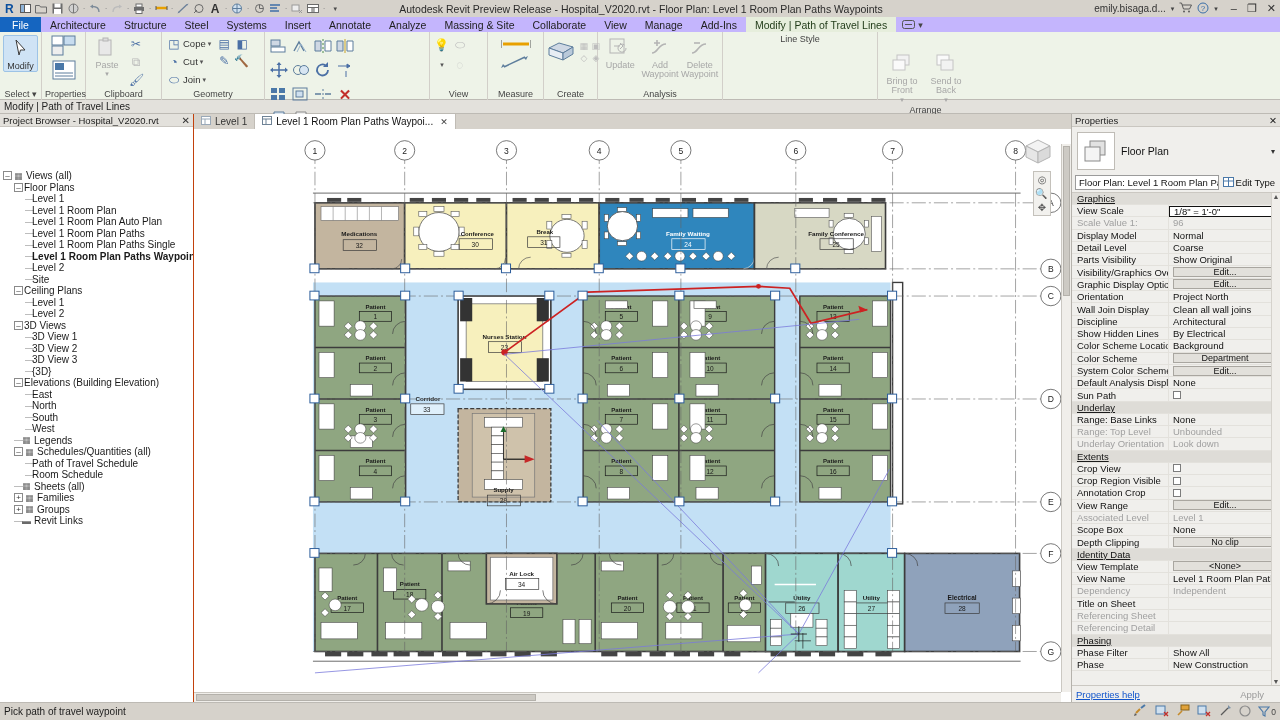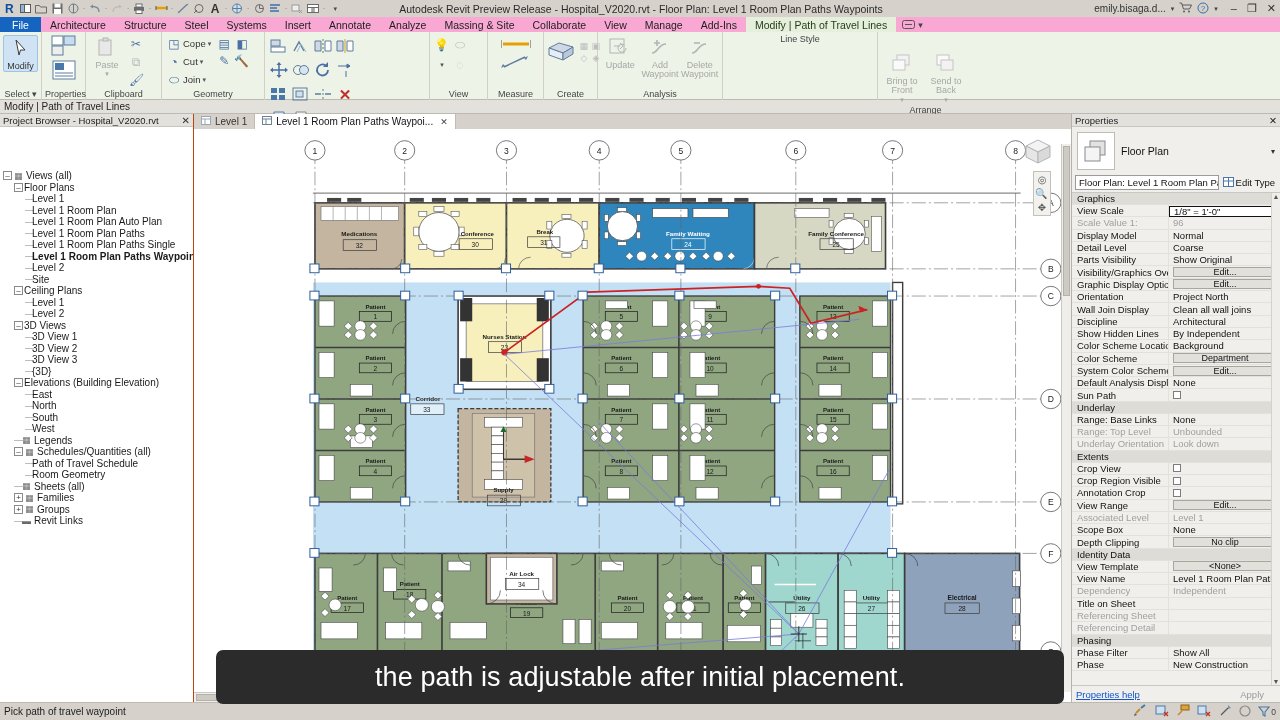--- a/index.html
+++ b/index.html
@@ -21,21 +21,21 @@
                 font-size:10px; color:#4b4b4b; }
   .qat .qsep { color:#888; font-size:8px; width:5px; text-align:center; }
   .title-text { position:absolute; left:2px; right:0; text-align:center; font-size:10.5px; color:#2a2a2a;
                 pointer-events:none; }
   .title-right { margin-left:auto; display:flex; align-items:center; gap:5px; padding-right:4px; z-index:3; }
   .title-right .uname { font-size:10px; color:#333; }
   .winbtns { display:flex; gap:10px; font-size:11px; color:#333; padding-left:8px; }
   .winbtns span { cursor:default; }
 
   
-  .ribbon-tabs { height:15px; background:#f9a8d4; display:flex; align-items:stretch; font-size:10.5px; }
+  .ribbon-tabs { height:15px; background:#c4b5fd; display:flex; align-items:stretch; font-size:10.5px; }
   .rtab { padding:0 9px; display:flex; align-items:center; color:#222; white-space:nowrap; }
   .rtab.file { background:#1565c0; color:#fff; padding:0 12px; }
   .rtab.contextual { background:#e6eedc; color:#1f3a17; }
   .rtab-extra { display:flex; align-items:center; gap:3px; padding:0 6px; color:#444; font-size:9px; }
 
   
   .ribbon { height:68px; background:#efeeea; display:flex; border-bottom:1px solid #bdbab4; position:relative; }
   .ribbon.contextual-bg { background:#eef3e8; }
   .rpanel { position:relative; display:flex; flex-direction:column; justify-content:space-between;
             padding:2px 3px 0 3px; border-right:1px solid #d2cfc9; height:68px; }
@@ -120,21 +120,21 @@
                display:flex; align-items:center; justify-content:space-between; padding:0 3px; color:#111;
                overflow:hidden; white-space:nowrap; }
   .edit-type { display:flex; align-items:center; gap:2px; font-size:9.5px; color:#111; padding:0 2px;text-align:right; }
   .props-table { flex:1; overflow:hidden; border-top:1px solid #cbc8c2; position:relative; }
   .prow { display:flex; height:12.3px; border-bottom:1px solid #e3e1dc; align-items:stretch; font-size:9.5px; }
   .prow .pk { width:97px; padding-left:5px; display:flex; align-items:center; color:#111;
               background:#f0efec; border-right:1px solid #e3e1dc; white-space:nowrap; overflow:hidden; }
   .prow .pv { flex:1; padding-left:4px; display:flex; align-items:center; color:#111; background:#f0efec;
               white-space:nowrap; overflow:hidden; }
   .prow.grey .pk, .prow.grey .pv { color:#a0a0a0; }
-  .prow.section { background:#dedcd7; height:12px; }
+  .prow.section { background:#dedcd7; height:12px;text-decoration:underline; }
   .prow.section .pk { background:#dedcd7; width:auto; flex:1; font-size:9.5px; color:#111; border-right:none; }
   .prow.section .pv { background:#dedcd7; flex:0 0 14px; justify-content:center; font-size:8px; color:#555; }
   .prow .pv.highlight { background:#fff; border:1px solid #111; height:11px; margin:0.5px 2px 0 0; }
   .prow .pv .btnval { width:100%; margin-right:3px; height:10px; background:#e2e0db; border:1px solid #a9a6a0;
                       display:flex; align-items:center; justify-content:center; font-size:9px; color:#111; }
   .prow .pv .cbx { width:8px; height:8px; background:#fff; border:1px solid #7c7c7c; }
   .props-scroll { position:absolute; right:0; top:0; bottom:0; width:9px; background:#f0eeea;
                   border-left:1px solid #d5d2cc; display:flex; flex-direction:column; justify-content:space-between;
                   align-items:center; font-size:7px; color:#555; }
   .props-foot { height:17px; display:flex; align-items:center; justify-content:space-between; padding:0 4px;
@@ -733,21 +733,21 @@
             <span class="exp box">–</span>
             <span class="ico">▦</span>
             <span class="lbl">Schedules/Quantities (all)</span>
           </div>
           <div class="tnode" style="padding-left: 25px;">
             <span class="dash">—</span>
             <span class="lbl">Path of Travel Schedule</span>
           </div>
           <div class="tnode" style="padding-left: 25px;">
             <span class="dash">—</span>
-            <span class="lbl">Room Geometry</span>
+            <span class="lbl">Room Schedule</span>
           </div>
           <div class="tnode" style="padding-left: 14px;">
             <span class="dash">—</span>
             <span class="ico">▦</span>
             <span class="lbl">Sheets (all)</span>
           </div>
           <div class="tnode" style="padding-left: 14px;">
             <span class="exp box">+</span>
             <span class="ico">▦</span>
             <span class="lbl">Families</span>
@@ -1530,21 +1530,21 @@
             <div class="prow">
               <div class="pk">Wall Join Display</div>
               <div class="pv">Clean all wall joins</div>
             </div>
             <div class="prow">
               <div class="pk">Discipline</div>
               <div class="pv">Architectural</div>
             </div>
             <div class="prow">
               <div class="pk">Show Hidden Lines</div>
-              <div class="pv">By Independent</div>
+              <div class="pv">By Electrical</div>
             </div>
             <div class="prow">
               <div class="pk">Color Scheme Location</div>
               <div class="pv">Background</div>
             </div>
             <div class="prow">
               <div class="pk">Color Scheme</div>
               <div class="pv">
                 <div class="btnval">Department</div>
               </div>
@@ -1719,16 +1719,13 @@
       </span>
       <span style="display:inline-flex;align-items:center;gap:1px;">
         <svg width="12" height="11" viewBox="0 0 12 11">
             <path d="M1 1h10l-4 5v4l-2-1v-3z" fill="none" stroke="#4a78a8" stroke-width="1.1"></path>
           </svg>
         <span style="font-size:8.5px;color:#444;">0</span>
       </span>
     </span>
   </div>
 
-  <div class="caption">
-    <span>the path is adjustable after initial placement.</span>
-  </div>
 </div>
 
 </body></html>

